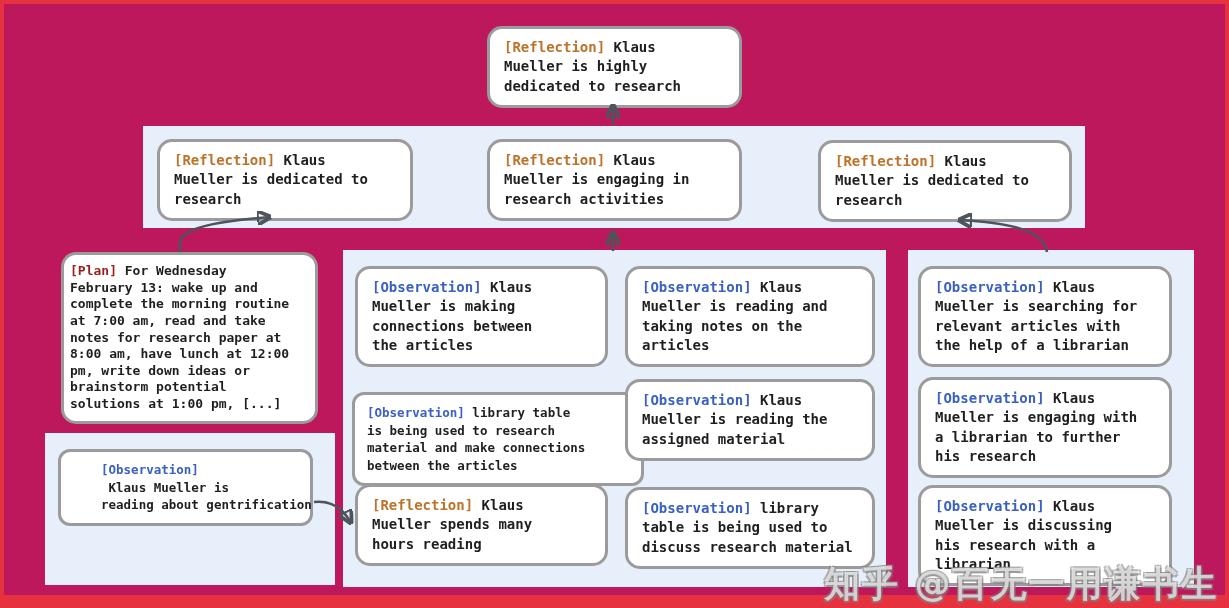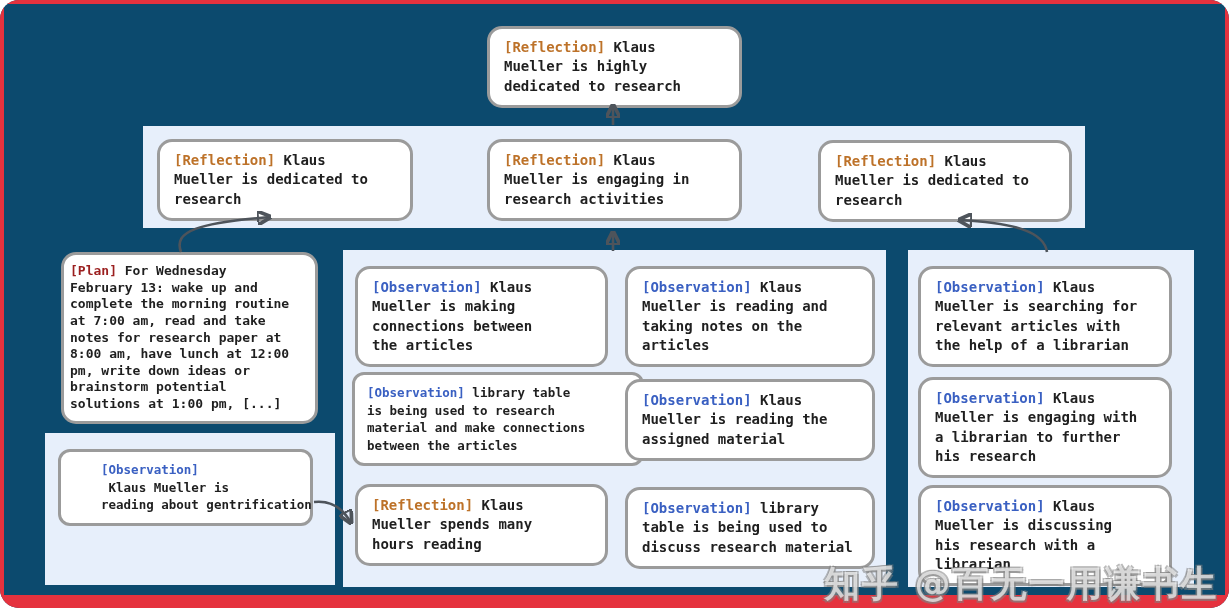--- a/index.html
+++ b/index.html
@@ -1,20 +1,19 @@
 <!DOCTYPE html>
 <html style="--frame-red: #e5323e; --panel-bg: #e7effb; --box-border: #9b9b9b; --reflection-tag: #bd7229; --observation-tag: #3a60c2; --plan-tag: #9b1f1f; --arrow: #4e545b; --text: #1f1f1f;"><head>
 <meta charset="utf-8">
 <style>
   html,body { margin:0; padding:0; background:#ffffff; }
   .stage {
     position:relative; width:1229px; height:608px; overflow:hidden;
-    background:#0c4a6e;
+    background:#be185d;
     font-family:"DejaVu Sans Mono","Liberation Mono",monospace;
-    border-radius:19px;
   }
   .frame {
     position:absolute; inset:0; z-index:50; pointer-events:none;
     border:4px solid var(--frame-red,#e5323e);
     border-bottom-width:13px;
     box-sizing:border-box;
   }
   .panel {
     position:absolute; background:var(--panel-bg,#e7effb); z-index:1;
   }
@@ -106,21 +105,21 @@
     <span class="tag observation">[Observation]</span><span class="body"> Klaus Mueller is
 reading about gentrification</span>
   </div>
 
   <div class="node" style="left:355px; top:266px; width:253px;">
     <span class="tag observation">[Observation]</span><span class="body"> Klaus
 Mueller is making
 connections between
 the articles</span>
   </div>
-  <div class="node size-small" style="left:352px; top:372px; width:292px;">
+  <div class="node size-small" style="left:352px; top:392px; width:292px;">
     <span class="tag observation">[Observation]</span><span class="body"> library table
 is being used to research
 material and make connections
 between the articles</span>
   </div>
   <div class="node" style="left:355px; top:484px; width:253px;">
     <span class="tag reflection">[Reflection]</span><span class="body"> Klaus
 Mueller spends many
 hours reading</span>
   </div>

